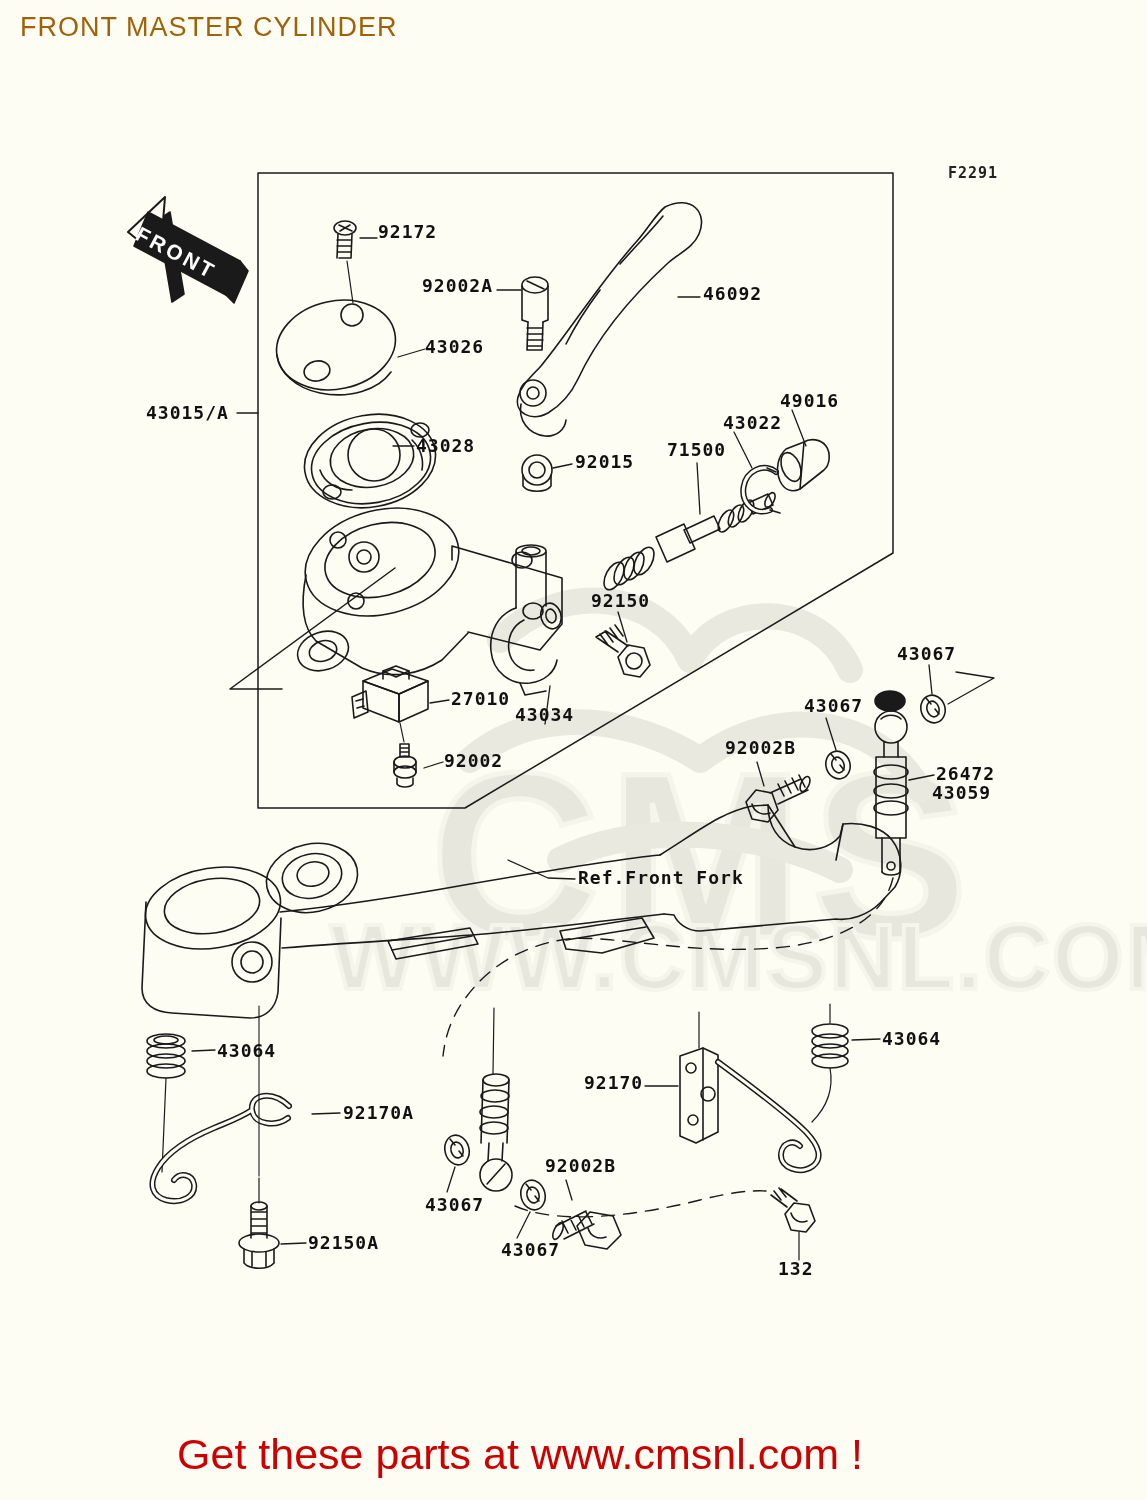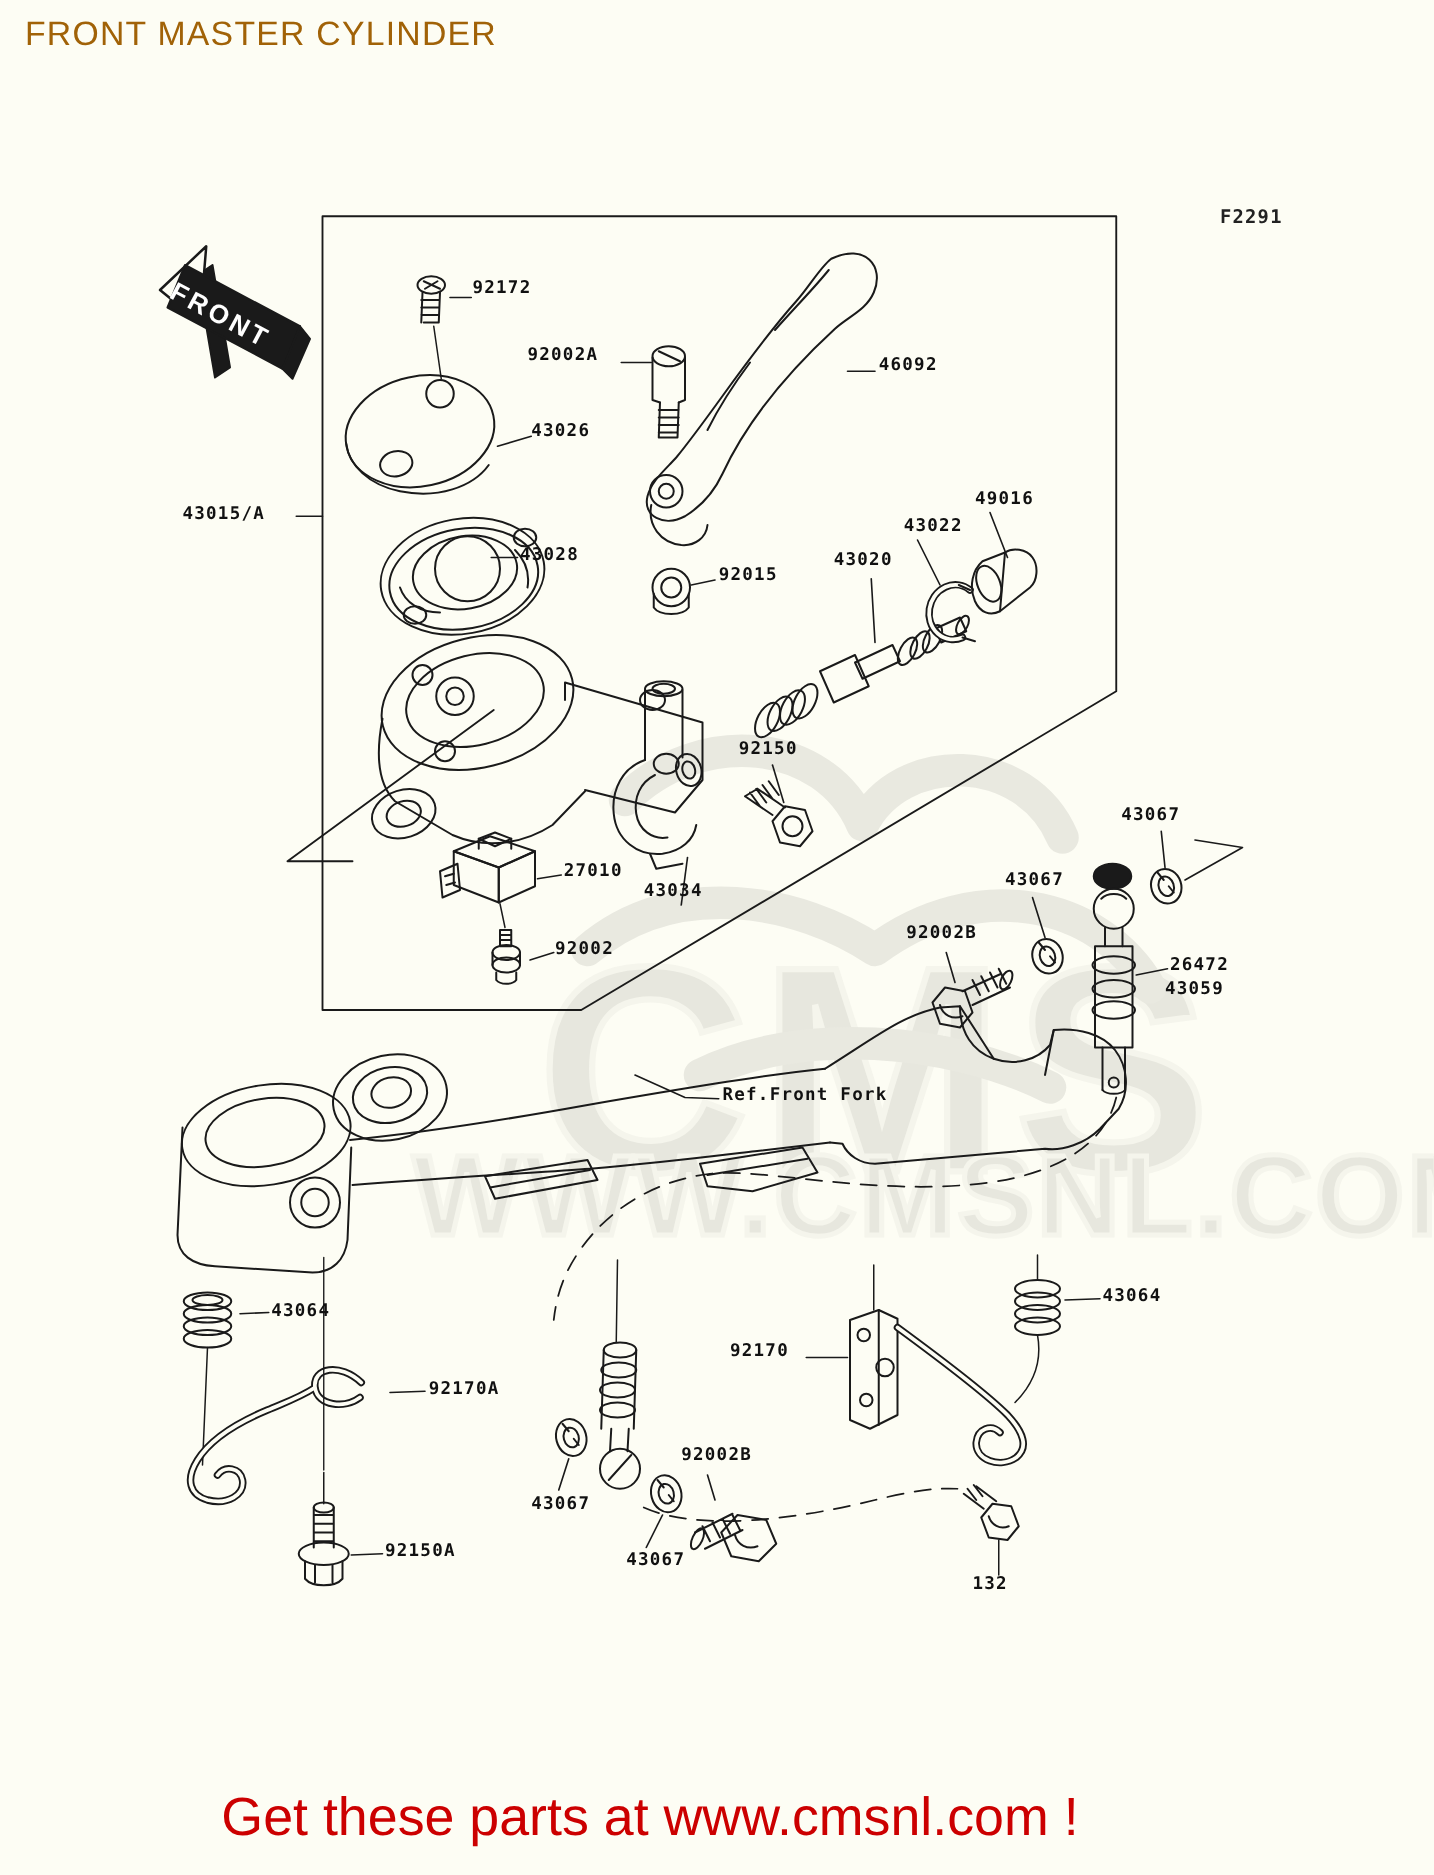--- a/index.html
+++ b/index.html
@@ -1,21 +1,21 @@
 <!DOCTYPE html>
 <html><head>
 <meta charset="utf-8">
 <style>
   html,body{margin:0;padding:0;}
   body{width:1147px;height:1500px;position:relative;background:#fdfdf4;font-family:"DejaVu Sans Mono","Liberation Mono",monospace;overflow:hidden;}
   #stage{position:absolute;inset:0;width:1147px;height:1500px;}
   .page-title{position:absolute;left:20px;top:12px;font-family:"Liberation Sans",sans-serif;font-size:27px;color:#a16207;letter-spacing:1px;white-space:nowrap;}
-  .fig-code{position:absolute;left:948px;top:164px;font-size:15px;font-weight:bold;color:#222;letter-spacing:1px;margin-left:28px;}
+  .fig-code{position:absolute;left:948px;top:164px;font-size:15px;font-weight:bold;color:#222;letter-spacing:1px;}
   svg#art{position:absolute;left:0;top:0;}
-  .callout{position:absolute;font-size:14px;font-weight:bold;color:#111;white-space:nowrap;letter-spacing:1px;line-height:1;}
+  .callout{position:absolute;font-size:18px;font-weight:bold;color:#111;white-space:nowrap;letter-spacing:1px;line-height:1;}
   .ref-label{color:#111;}
   .wm{position:absolute;text-align:center;font-weight:bold;color:#e7e7de;pointer-events:none;user-select:none;}
   .wm-cms{left:430px;top:720px;font-family:"Liberation Sans",sans-serif;font-size:235px;letter-spacing:8px;-webkit-text-stroke:5px #f5f5ec;}
   .wm-url{left:330px;top:905px;font-family:"Liberation Sans",sans-serif;font-size:92px;letter-spacing:2px;-webkit-text-stroke:4px #f5f5ec;}
   .footer{position:absolute;left:0;top:1430px;width:1040px;text-align:center;font-family:"Liberation Sans",sans-serif;font-size:43px;color:#cc0000;white-space:nowrap;}
   .front-arrow-label{position:absolute;left:143px;top:222px;transform:rotate(28deg);transform-origin:left top;font-family:"Liberation Sans",sans-serif;font-weight:bold;font-size:21px;letter-spacing:3px;color:#fff;}
 </style>
 </head>
 <body>
 
@@ -336,21 +336,21 @@
   <div class="fig-code">F2291</div>
   <div class="front-arrow-label">FRONT</div>
 
   <div class="callout" style="left:378px;top:223px">92172</div>
   <div class="callout" style="left:422px;top:277px">92002A</div>
   <div class="callout" style="left:703px;top:285px">46092</div>
   <div class="callout" style="left:425px;top:338px">43026</div>
   <div class="callout" style="left:146px;top:404px">43015/A</div>
   <div class="callout" style="left:416px;top:437px">43028</div>
   <div class="callout" style="left:575px;top:453px">92015</div>
-  <div class="callout" style="left:667px;top:441px">43020</div>
+  <div class="callout" style="left:667px;top:441px">71500</div>
   <div class="callout" style="left:723px;top:414px">43022</div>
   <div class="callout" style="left:780px;top:392px">49016</div>
   <div class="callout" style="left:591px;top:592px">92150</div>
   <div class="callout" style="left:451px;top:690px">27010</div>
   <div class="callout" style="left:515px;top:706px">43034</div>
   <div class="callout" style="left:444px;top:752px">92002</div>
   <div class="callout" style="left:897px;top:645px">43067</div>
   <div class="callout" style="left:804px;top:697px">43067</div>
   <div class="callout" style="left:725px;top:739px">92002B</div>
   <div class="callout" style="left:936px;top:765px">26472</div>

